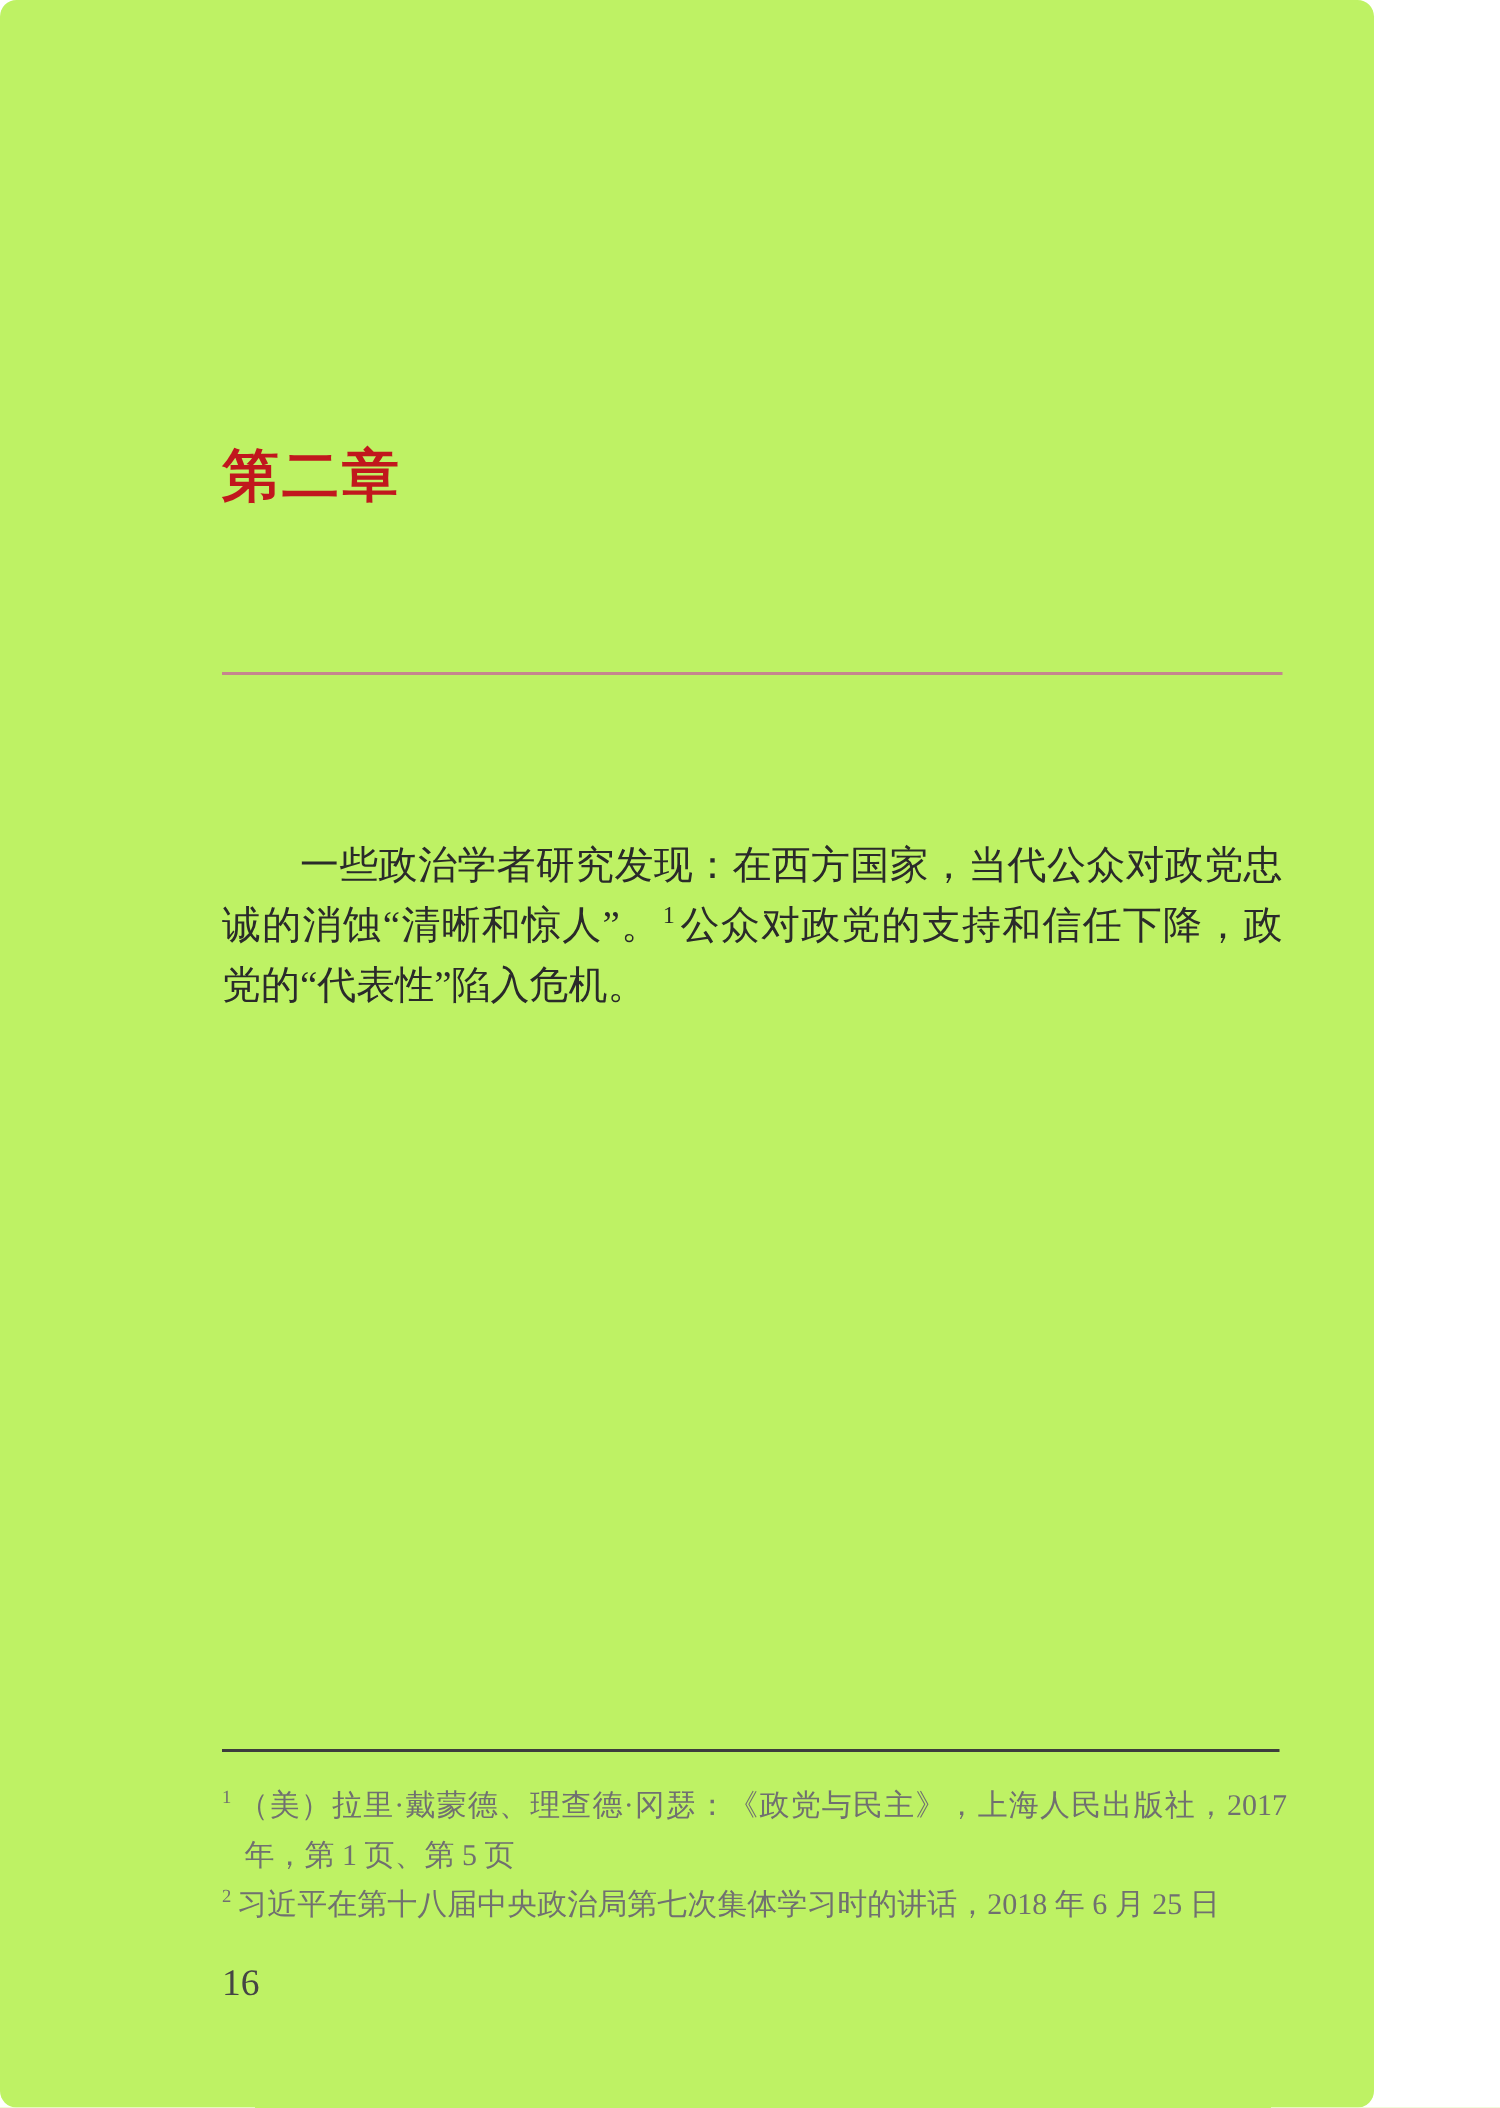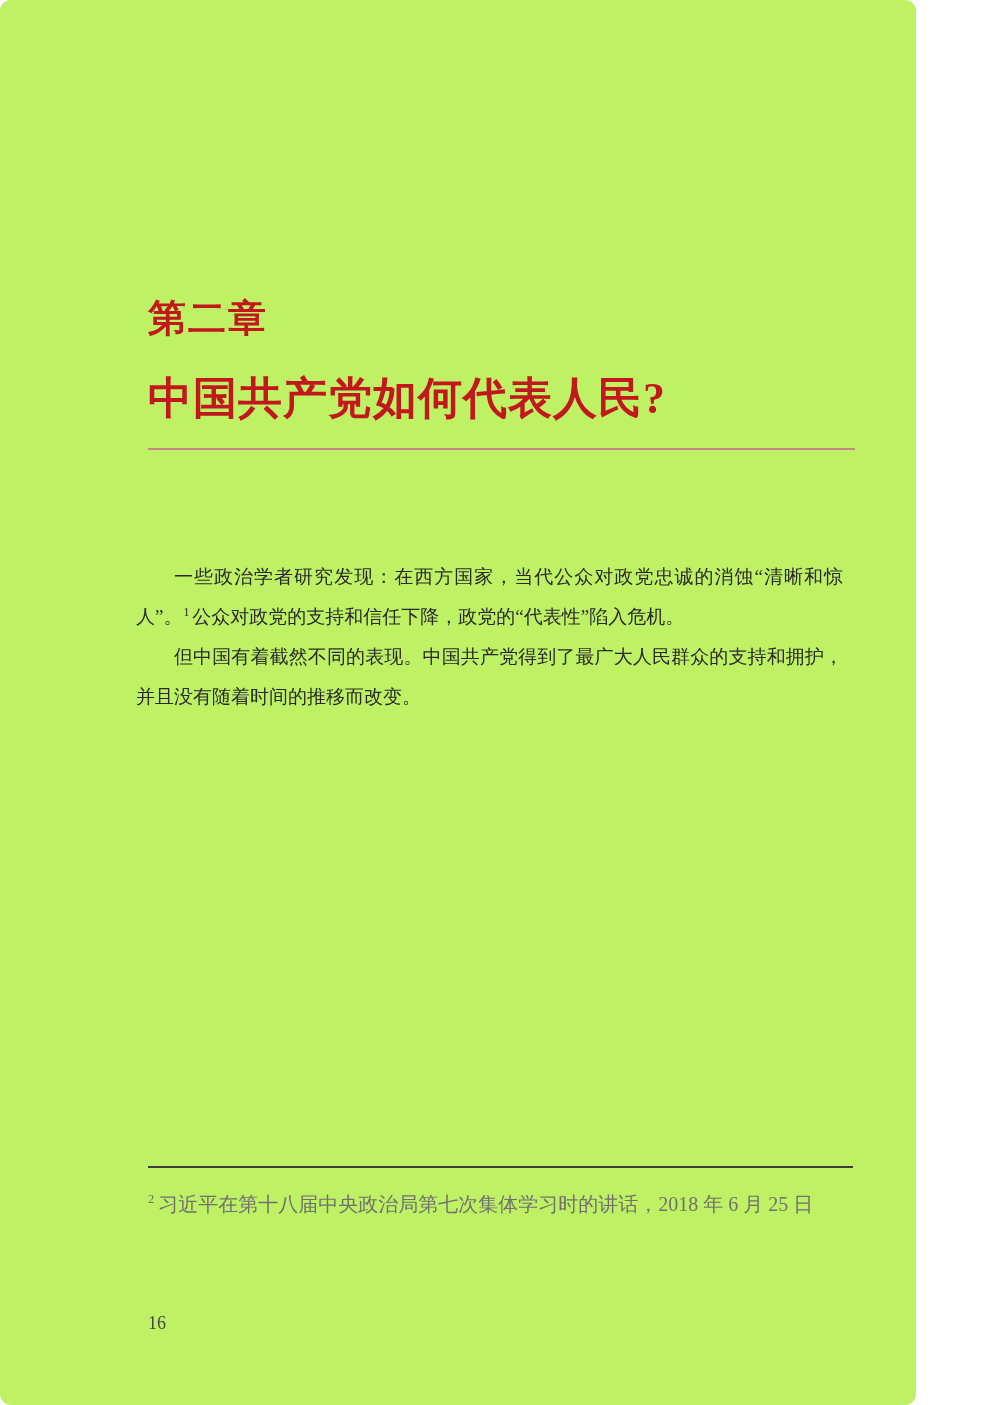--- a/index.html
+++ b/index.html
@@ -42,24 +42,24 @@
   .title-rule {
     position: absolute;
     left: 148px;
     top: 448px;
     width: 707px;
     height: 2px;
     background: var(--rule-red, #c5868e);
   }
   .body-text {
     position: absolute;
-    left: 136px;
+    left: 148px;
     top: 557px;
     width: 707px;
-    font-size: 19px;
+    font-size: 26px;
     line-height: 40px;
     color: var(--body-color, #2a2a2a);
     text-align: justify;
     text-justify: inter-ideograph;
   }
   .para {
     margin: 0;
     padding: 0;
     text-indent: 2em;
   }
@@ -96,42 +96,41 @@
   .footnote sup {
     font-size: 0.62em;
     line-height: 0;
     vertical-align: super;
     margin-right: 4px;
   }
   .page-number {
     position: absolute;
     left: 148px;
     top: 1310px;
-    font-size: 18px;
+    font-size: 25px;
     line-height: 26px;
     color: #454545;
   }
 </style>
 </head>
 <body>
 
 <div class="page">
 
   <h2 class="chapter-number">第二章</h2>
 
-  <h1 class="chapter-title">中国共产党如何代表人民?</h1>
 
   <div class="title-rule"></div>
 
   <div class="body-text">
       <p class="para">一些政治学者研究发现：在西方国家，当代公众对政党忠诚的消蚀“清晰和惊人”。<sup>1</sup>公众对政党的支持和信任下降，政党的“代表性”陷入危机。</p>
-      <p class="para">但中国有着截然不同的表现。中国共产党得到了最广大人民群众的支持和拥护，并且没有随着时间的推移而改变。</p>
     </div>
 
   <div class="footnote-rule"></div>
 
   <div class="footnotes">
+      <p class="footnote"><sup>1</sup><span>（美）拉里·戴蒙德、理查德·冈瑟：《政党与民主》，上海人民出版社，2017 年，第 1 页、第 5 页</span></p>
       <p class="footnote"><sup>2</sup><span>习近平在第十八届中央政治局第七次集体学习时的讲话，2018 年 6 月 25 日</span></p>
     </div>
 
   <div class="page-number">16</div>
 
 </div>
 
 </body></html>

